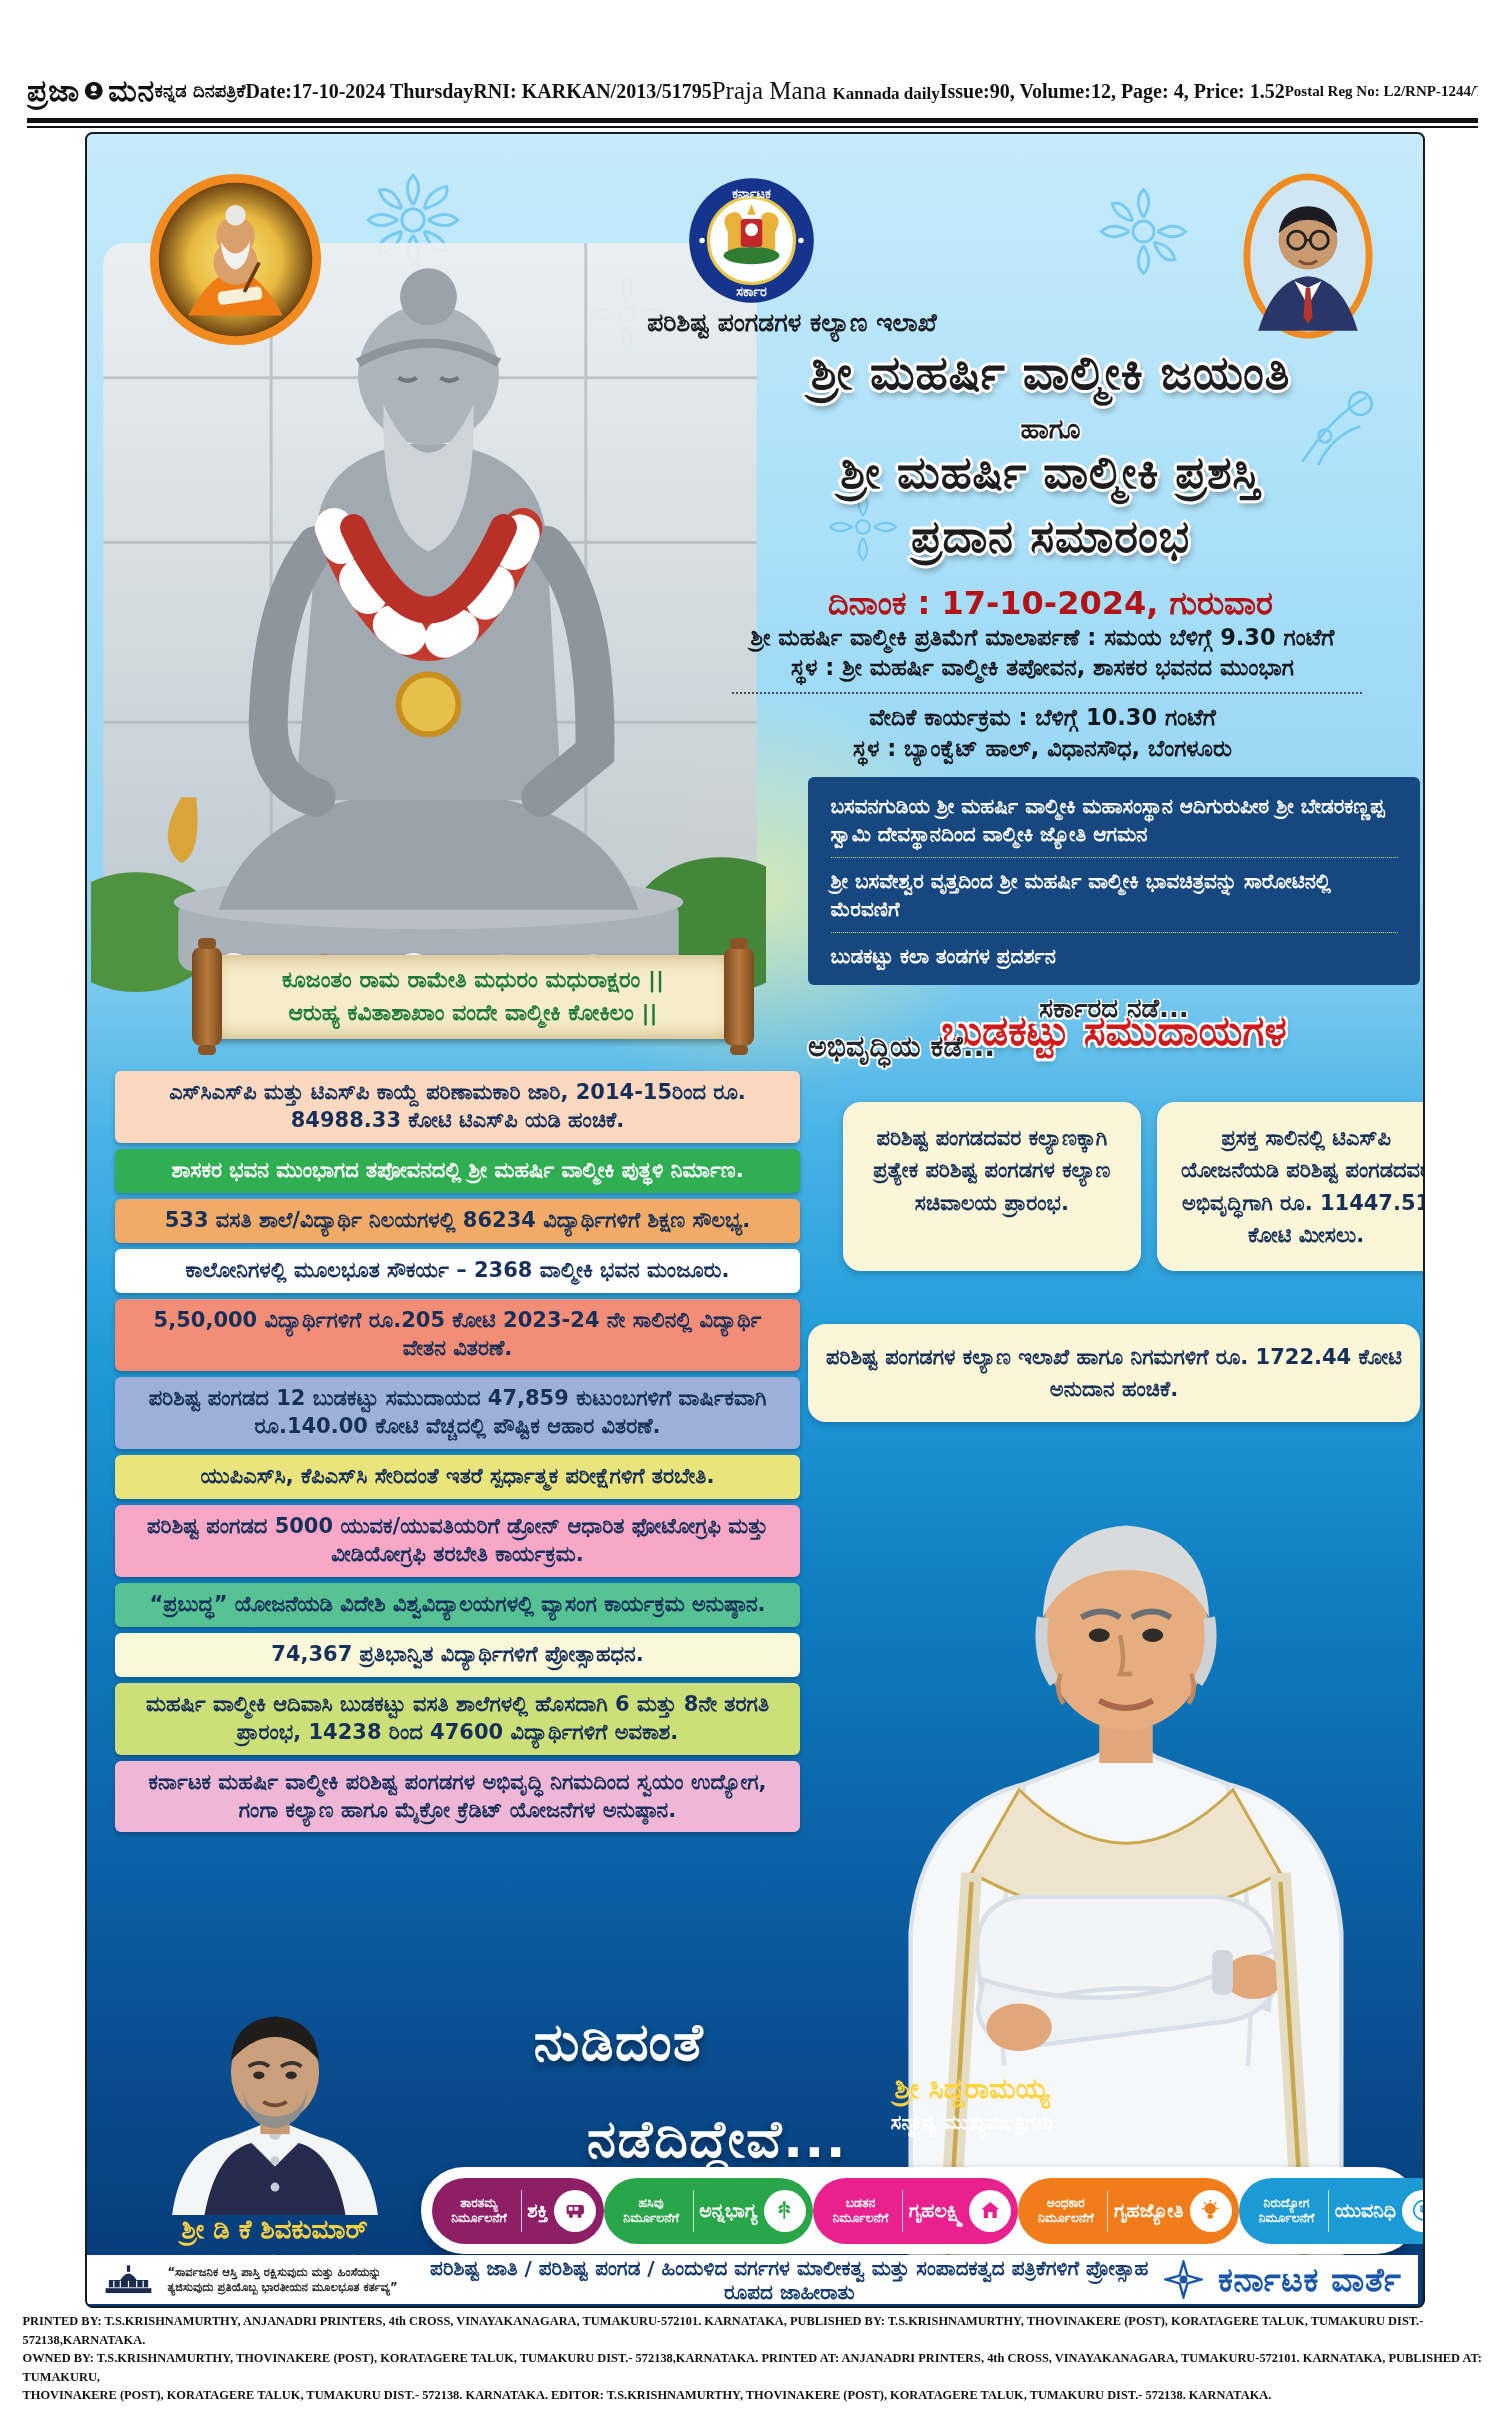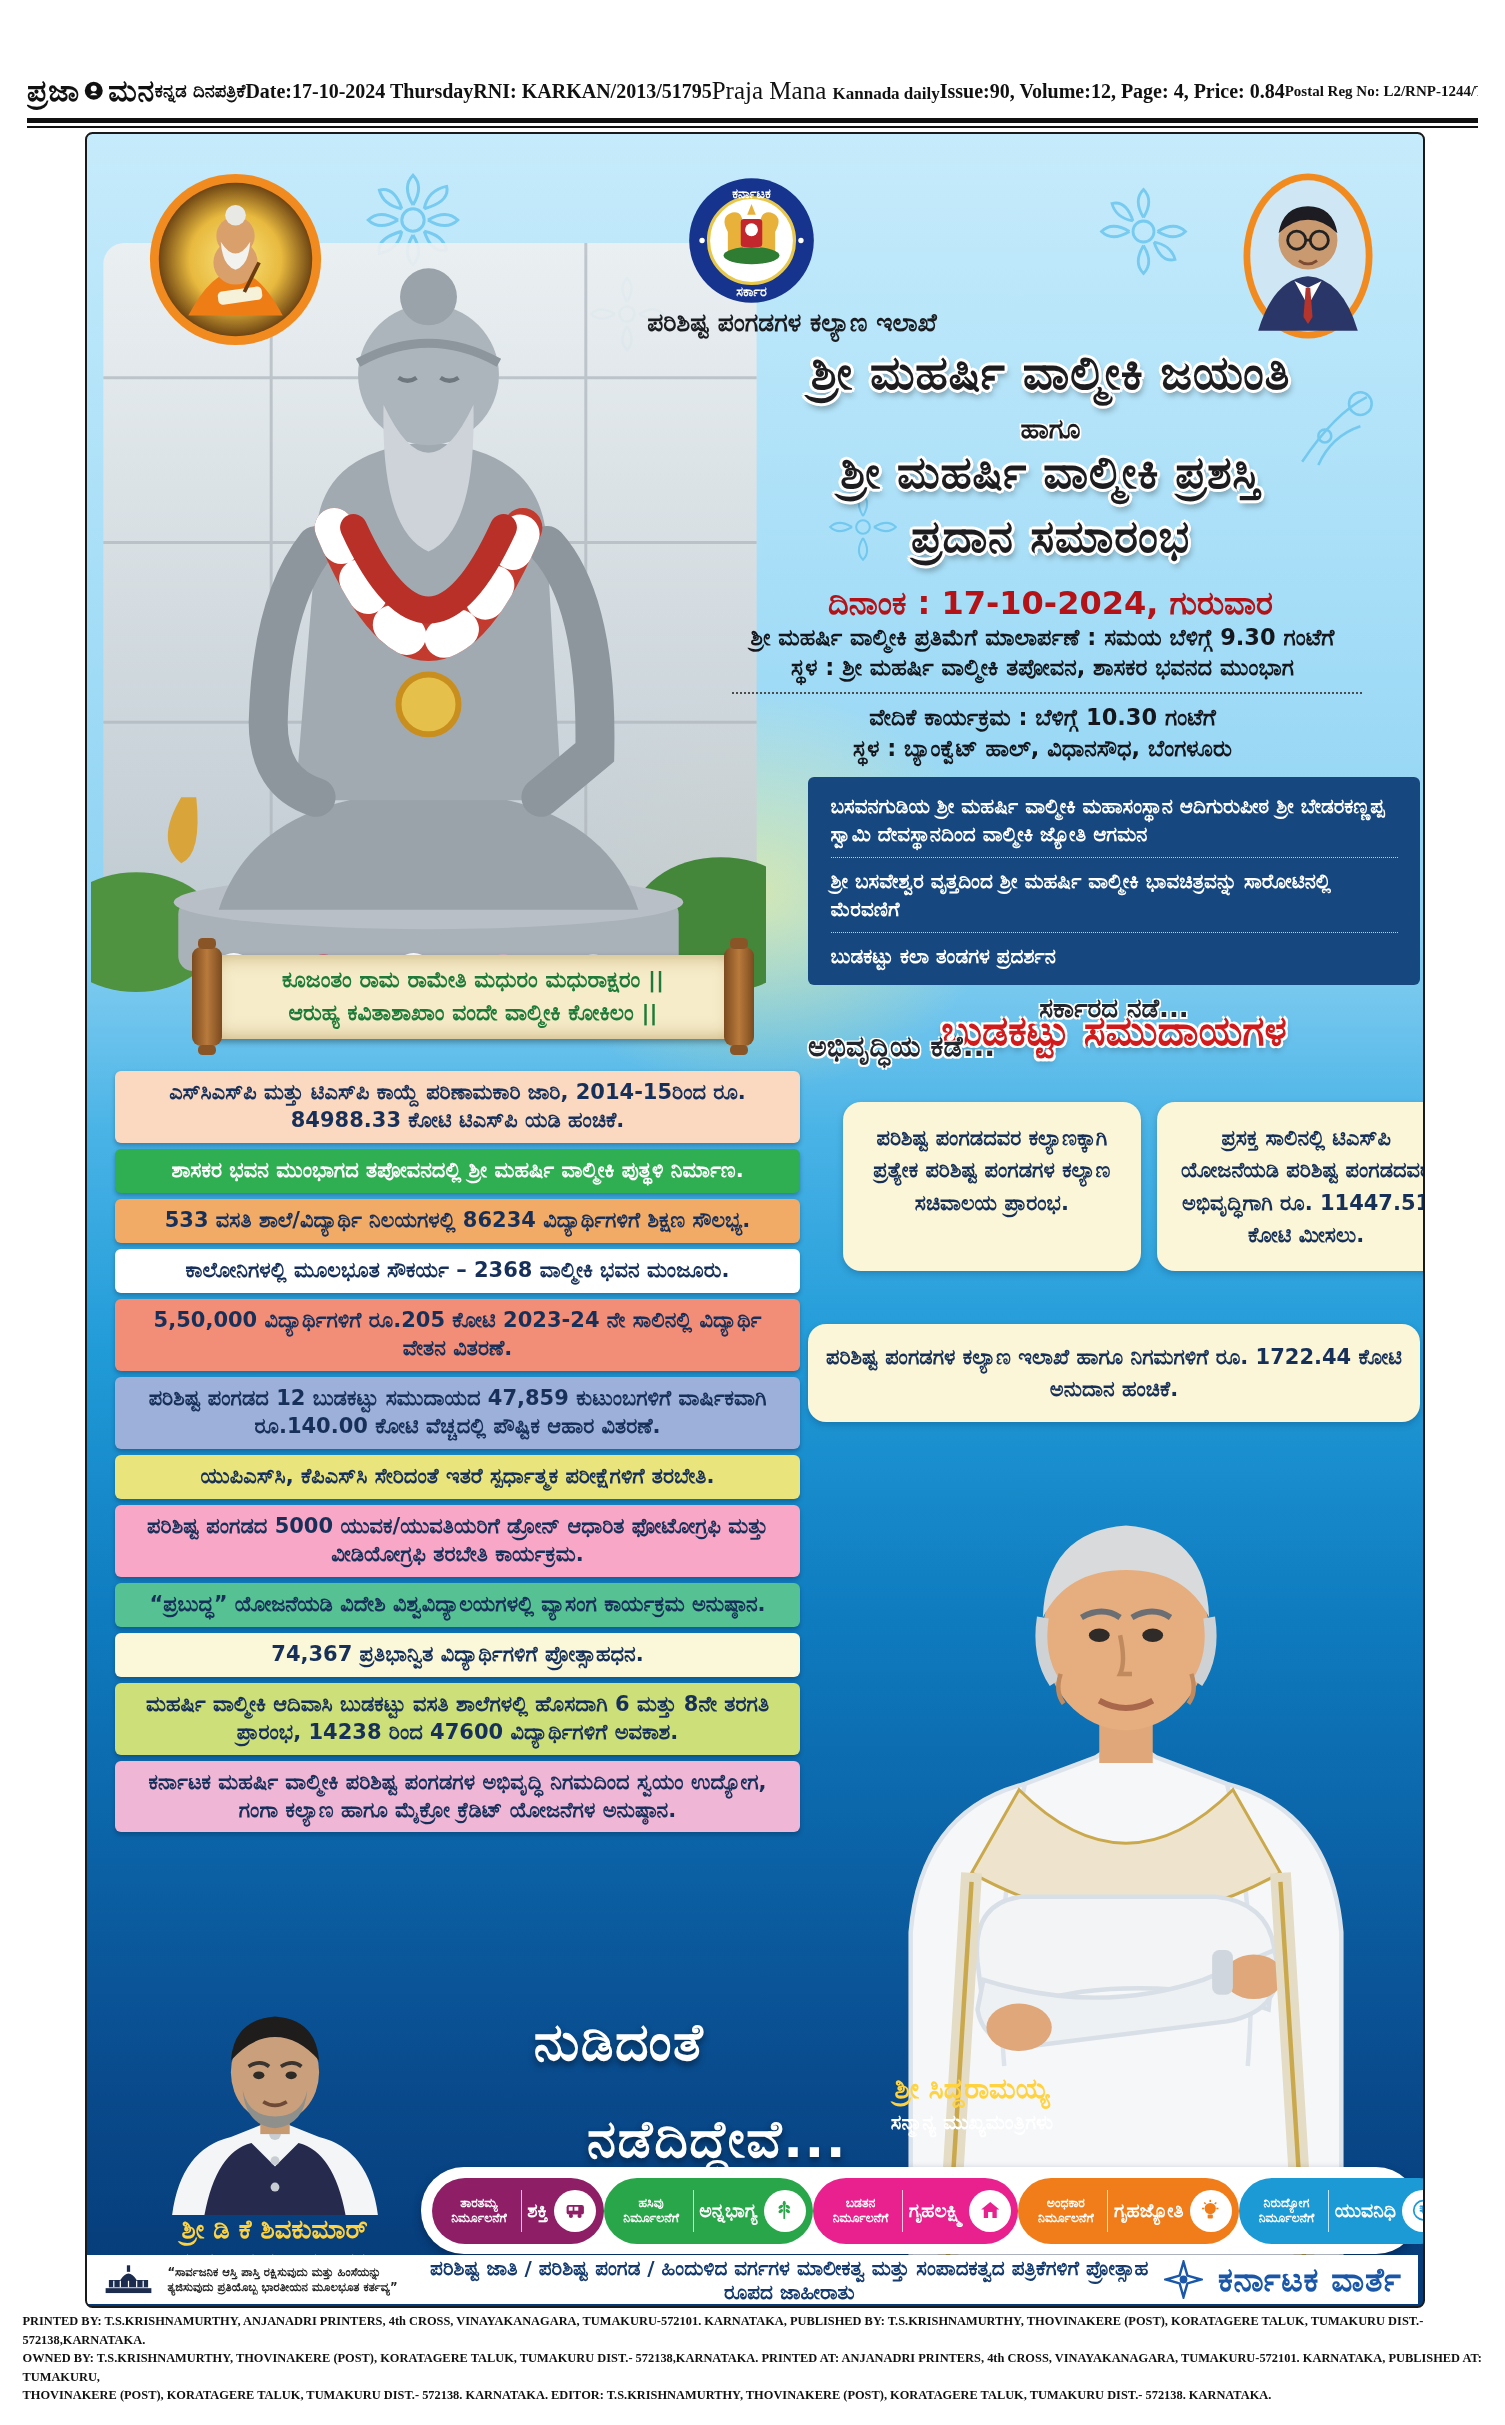--- a/index.html
+++ b/index.html
@@ -97,21 +97,21 @@
         </svg>
       <span>ಮನ</span>
     </span>
     <span class="mh-sub">ಕನ್ನಡ ದಿನಪತ್ರಿಕೆ</span>
     <span class="mh-serif">Date:17-10-2024 Thursday</span>
     <span class="mh-serif">RNI: KARKAN/2013/51795</span>
     <span class="mh-name">
       <span>Praja Mana</span>
       <small>Kannada daily</small>
     </span>
-    <span class="mh-serif">Issue:90, Volume:12, Page: 4, Price: 0.84</span>
+    <span class="mh-serif">Issue:90, Volume:12, Page: 4, Price: 1.52</span>
     <span class="mh-postal">Postal Reg No: L2/RNP-1244/TMR/2023-25</span>
 
   </div>
   <div class="abs rule1"></div>
   <div class="abs rule2"></div>
 
   <div class="abs ad">
 
     <svg class="abs flower" style="left:270px;top:30px" width="112" height="112" viewBox="0 0 60 60">
         <g fill="none" stroke="#5fc0ec" stroke-width="1.6">

